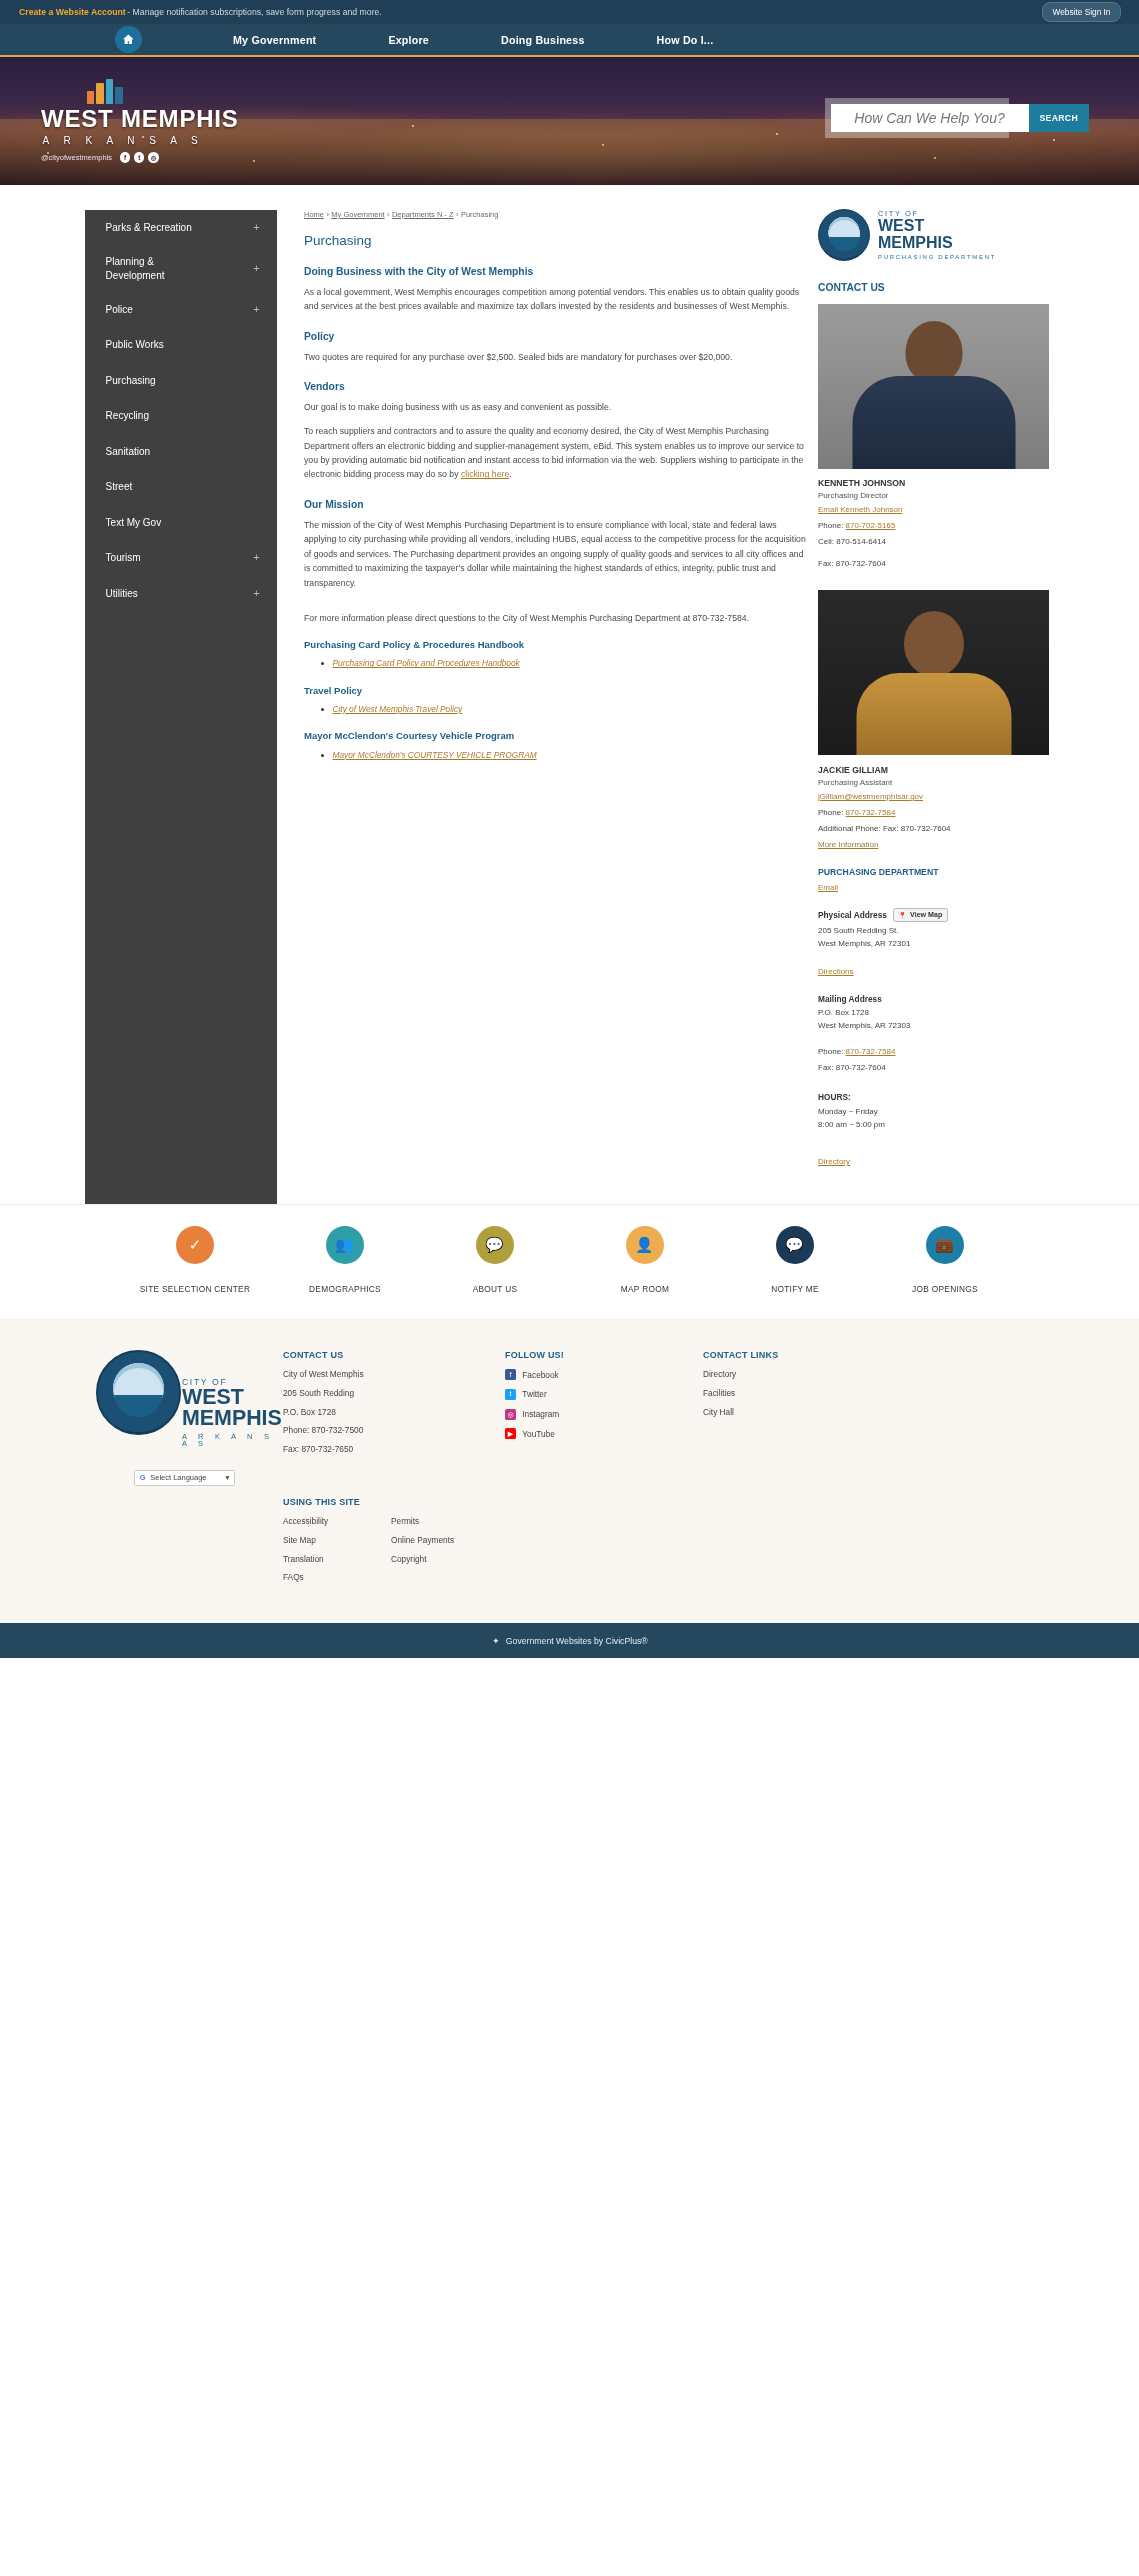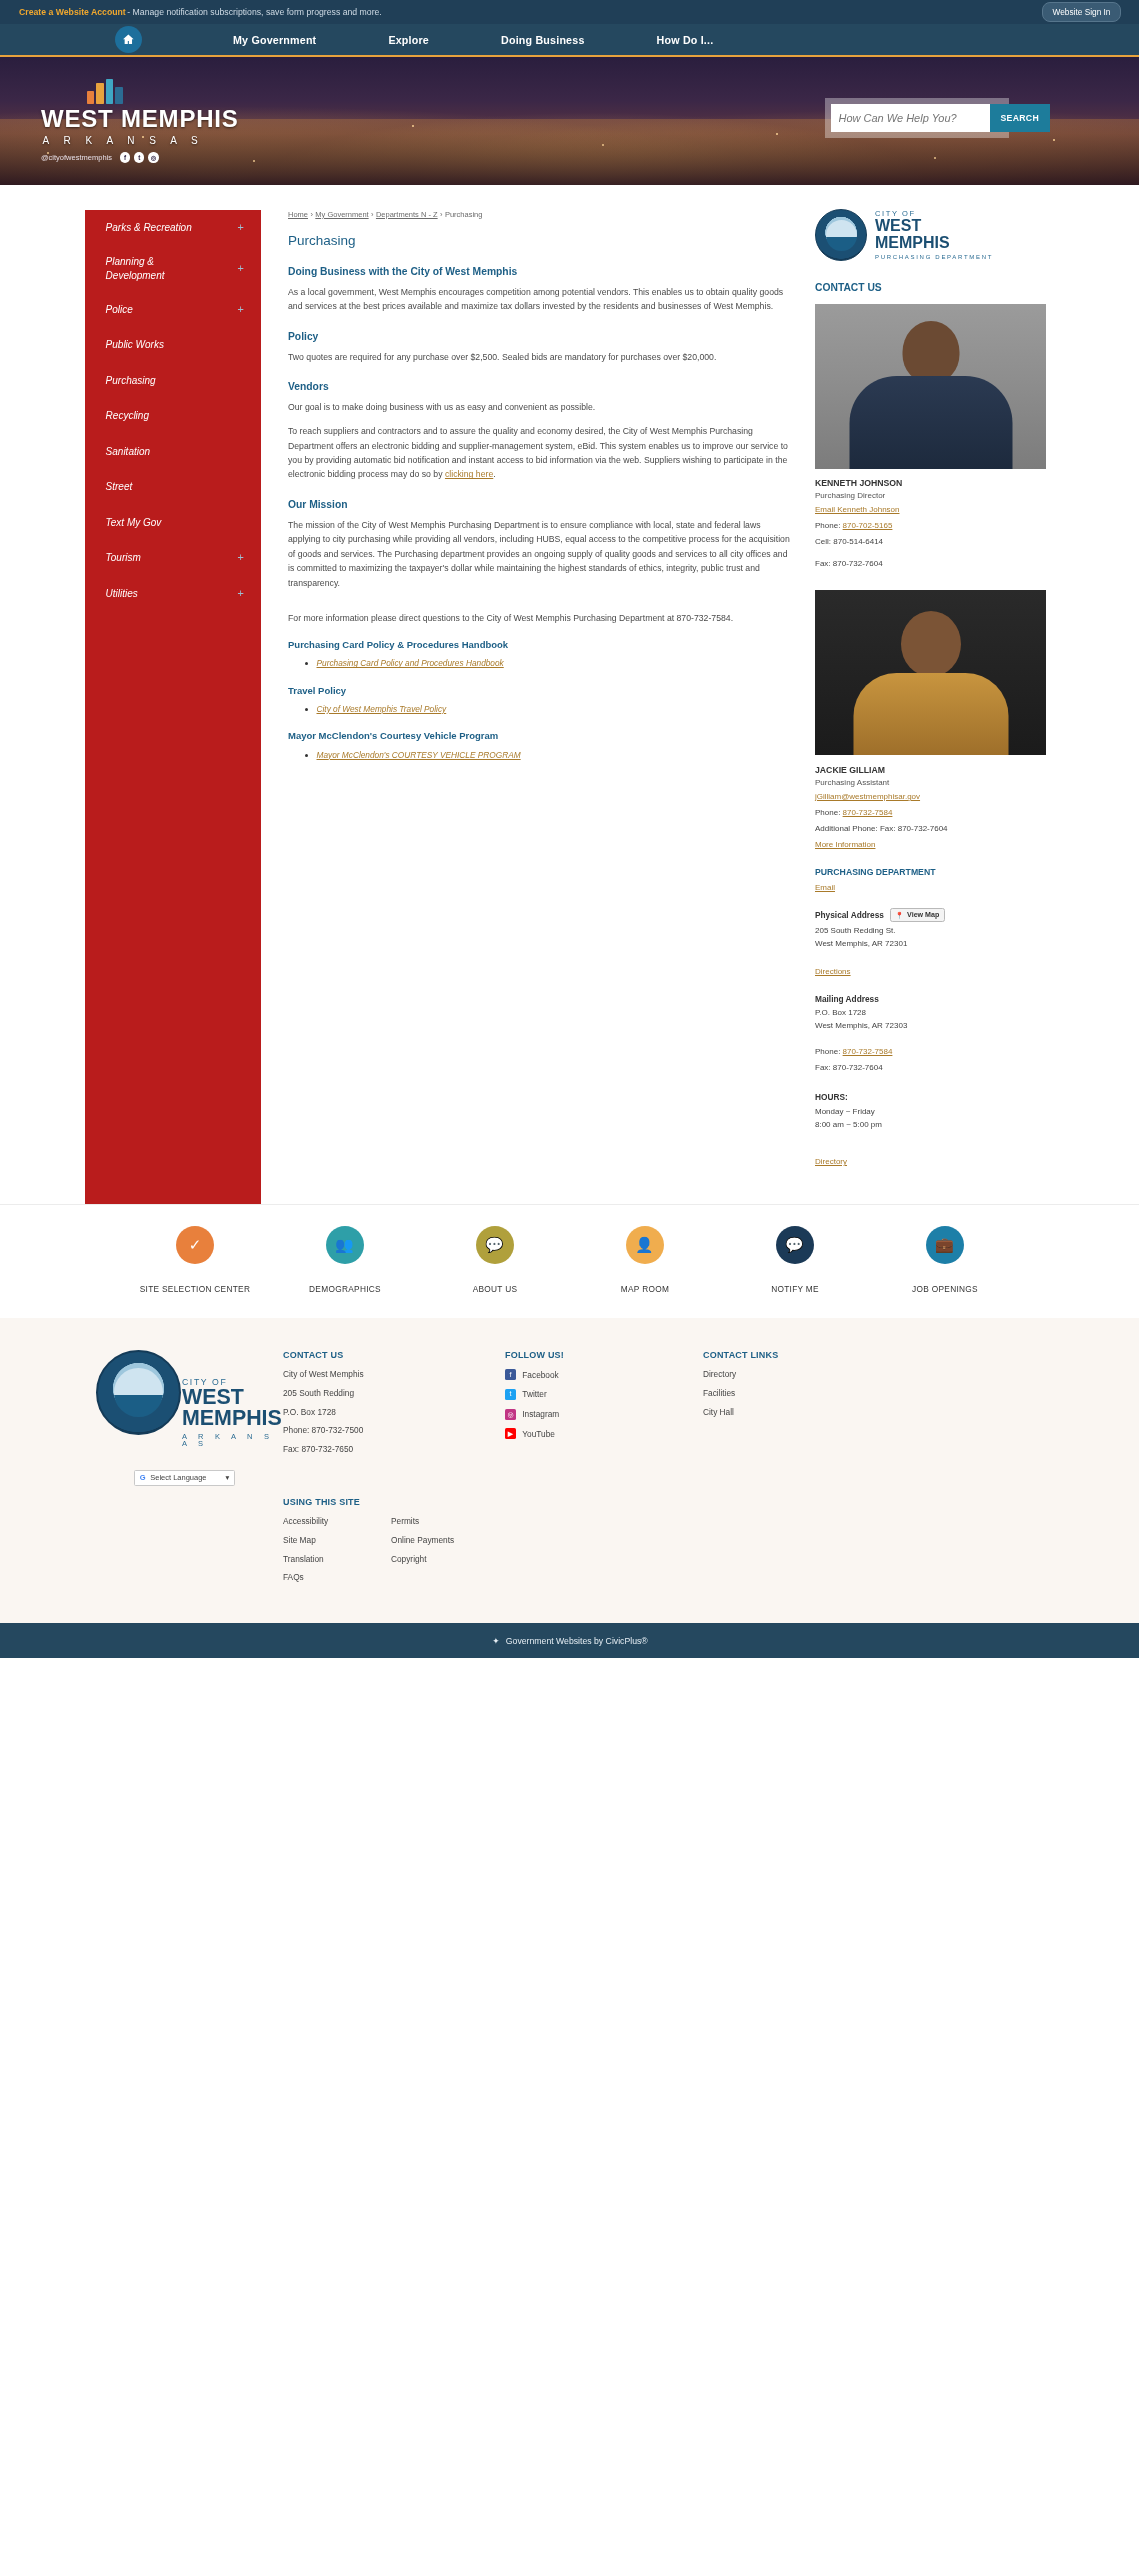--- a/index.html
+++ b/index.html
@@ -93,40 +93,40 @@
   }
   .search-wrap {
     position:absolute; right:131px; top:41px; z-index:4;
     background: rgba(255,255,255,.35);
     padding:5.5px;
     width:184px;
   }
   .search-inner { display:flex; height:28.5px; background:#fff; }
   .search-inner input {
     flex:1; border:0; outline:none; padding:8px 8px;
-    font-size:11px; font-style:italic; color:#6a6a6a;
+    font-size:14px; font-style:italic; color:#6a6a6a;
     font-family:"Liberation Sans", sans-serif;
+    text-align:center;
   }
   .search-btn {
     background:#1d7c9b; color:#fff; border:0; font-size:8.7px; font-weight:bold;
     padding:0 11px; cursor:pointer; letter-spacing:0.3px;
   }
 
   
   .page { display:flex; padding: 0 0 0 0; background:#fff; }
   .page-inner { width:1140px; display:flex; padding: 0 0 0 0; }
 
   .sidebar {
-    width:176px;
+    width:192px;
     margin-left:85px;
     margin-top:25px;
-    background:#b91c1c;
+    background:#404040;
     min-height:792px;
     flex:none;
-    font-style:italic;
   }
   .side-item {
     display:flex; align-items:center; justify-content:space-between;
     color:#fff; font-size:10px;
     padding: 11px 17.4px 11px 20.6px;
     text-decoration:none;
     line-height:1.35;
   }
   .side-item.two-line { padding-top:9.5px; padding-bottom:9.5px;}
   .side-item .plus { color:#9fbdd0; font-size:11px; line-height:1;}

